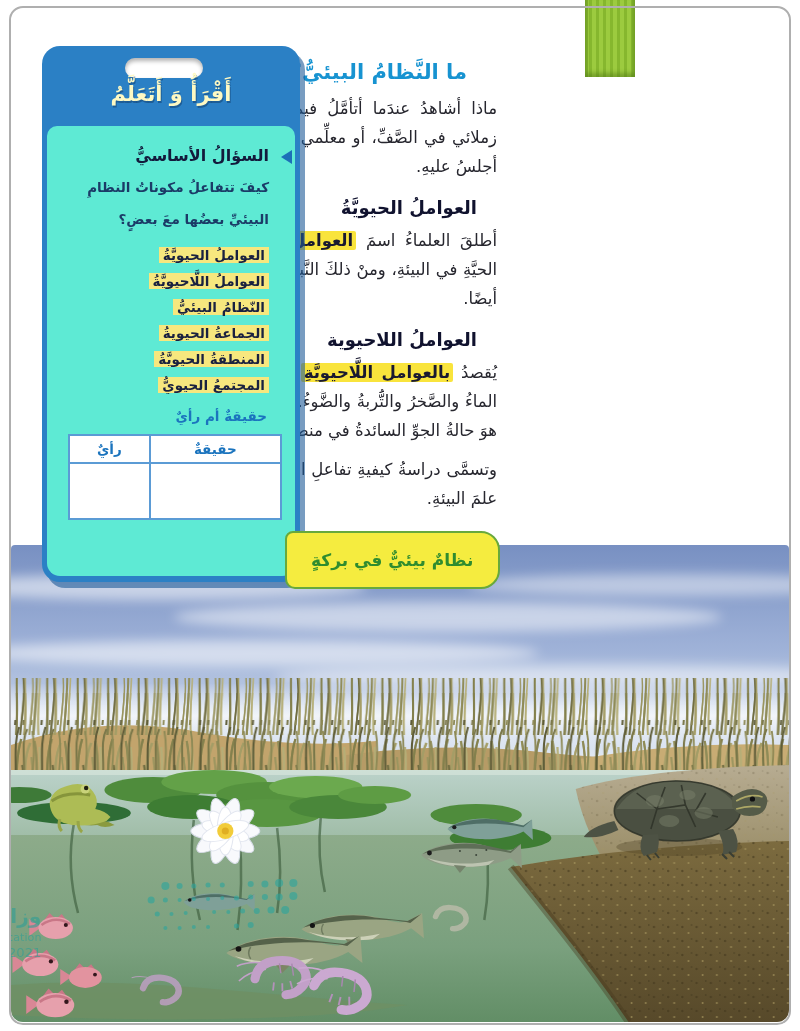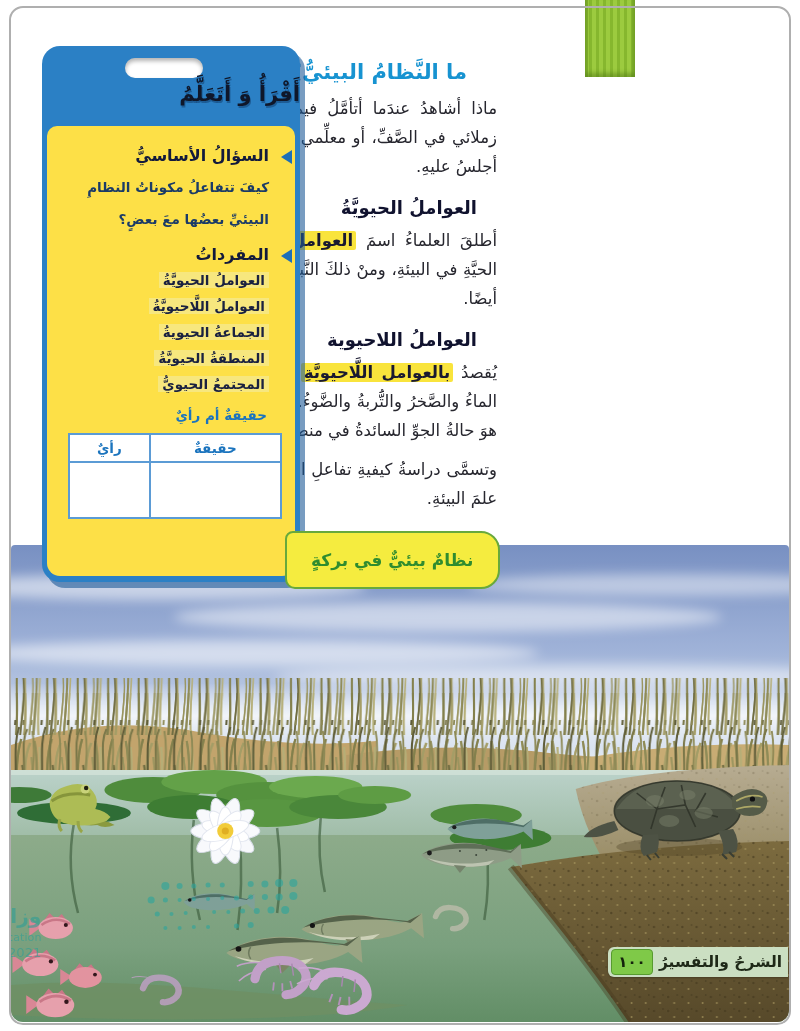--- a/index.html
+++ b/index.html
@@ -21,23 +21,23 @@
     color:#2F8C2F;font-weight:bold;font-size:17px;}
 
   
   .ribbon{position:absolute;top:0;left:585px;width:50px;height:77px;z-index:5;
     background:repeating-linear-gradient(90deg,#9CCB3F 0 4px,#86B72E 4px 7px);
     box-shadow:inset 0 -4px 4px rgba(70,110,20,.45), inset 3px 0 0 #7EAE2B, inset -3px 0 0 #7EAE2B;}
   .card{position:absolute;top:46px;left:42px;width:258px;height:536px;z-index:3;
     background:#2B80C5;border-radius:18px;box-shadow:5px 6px 0 rgba(30,90,152,.6);}
   .card .slot{position:absolute;top:12px;left:83px;width:78px;height:20px;background:#fff;
     border-radius:10px;box-shadow:inset 0 3px 4px rgba(0,0,0,.3);}
-  .card .card-title{position:absolute;top:36px;left:0;right:0;
-    color:#0f172a;font-size:21px;font-weight:bold;text-shadow:1px 2px 0 rgba(20,70,120,.6);}
-  .panel{position:absolute;top:80px;left:5px;right:5px;bottom:6px;background:#fde047;
+  .card .card-title{position:absolute;top:36px;left:0;right:0;text-align:center;
+    color:#fef9c3;font-size:21px;font-weight:bold;text-shadow:1px 2px 0 rgba(20,70,120,.6);}
+  .panel{position:absolute;top:80px;left:5px;right:5px;bottom:6px;background:#5eead4;
     border-radius:10px 10px 13px 13px;padding:14px 12px 10px 20px;box-sizing:border-box;direction:rtl;}
   .sb-h{position:relative;padding-right:14px;font-size:16px;font-weight:bold;color:#131A3C;margin:6px 0 6px;}
   .sb-h .tri{position:absolute;right:-9px;top:4px;width:0;height:0;
     border-top:7px solid transparent;border-bottom:7px solid transparent;border-right:11px solid #1C6FB8;}
   .sb-q{font-size:13.5px;line-height:32px;font-weight:bold;color:#1B3B67;margin:0 14px 10px 2px;text-align:right;}
   .vocab{margin:2px 14px 14px 0;}
   .vocab .vi{display:block;text-align:right;margin-bottom:7px;}
   .vocab .vi span{display:inline-block;background:#F7E77E;color:#1A2140;font-size:13.5px;font-weight:bold;padding:0 4px;line-height:16px;}
   .check{display:inline-block;width:17px;height:17px;border-radius:50%;background:#E23B3B;color:#fff;
     font-size:12px;line-height:17px;text-align:center;margin-right:6px;vertical-align:middle;box-shadow:0 1px 1px rgba(0,0,0,.3);}
@@ -86,27 +86,24 @@
     <div class="slot"></div>
     <div class="card-title">أَقْرَأُ وَ أَتَعَلَّمُ</div>
     <div class="panel">
 
       <div class="sb-h">
         <span class="tri"></span>
         <span>السؤالُ الأساسيُّ</span>
       </div>
       <div class="sb-q">كيفَ تتفاعلُ مكوناتُ النظامِ البيئيِّ بعضُها معَ بعضٍ؟</div>
 
-      <div class="sb-h">
-        <span class="tri"></span>
-        <span>المفرداتُ</span>
-      </div>
       <div class="vocab">
         <span class="vi"><span>العواملُ الحيويَّةُ</span></span>
         <span class="vi"><span>العواملُ اللَّاحيويَّةُ</span></span>
+        <span class="vi"><span>النّظامُ البيئيُّ</span></span>
         <span class="vi"><span>الجماعةُ الحيويةُ</span></span>
         <span class="vi"><span>المنطقةُ الحيويَّةُ</span></span>
         <span class="vi"><span>المجتمعُ الحيويُّ</span></span>
       </div>
 
       <div class="sb-sub">حقيقةٌ أم رأيٌ</div>
 
       <table class="fact">
         <tbody>
             <tr>
@@ -418,19 +415,15 @@
             <circle cx="222" cy="381" r="2.5"></circle>
             <circle cx="236" cy="380" r="3"></circle>
         </g>
         <text x="30" y="378" font-size="20" font-weight="bold" fill="#2E9E96">وزارة التعليم</text>
         <text x="30" y="396" font-size="11" fill="#2E9E96">Ministry of Education</text>
         <text x="30" y="412" font-size="13" fill="#2E9E96">2021 - 1443</text>
       </g>
     </svg>
   </div>
 
-  <div class="explain-tab">
-    <div class="num">١٠٠</div>
-    <div class="lbl">الشرحُ والتفسيرُ</div>
-  </div>
 
   <div class="frame"></div>
 </div>
 
 </body></html>

